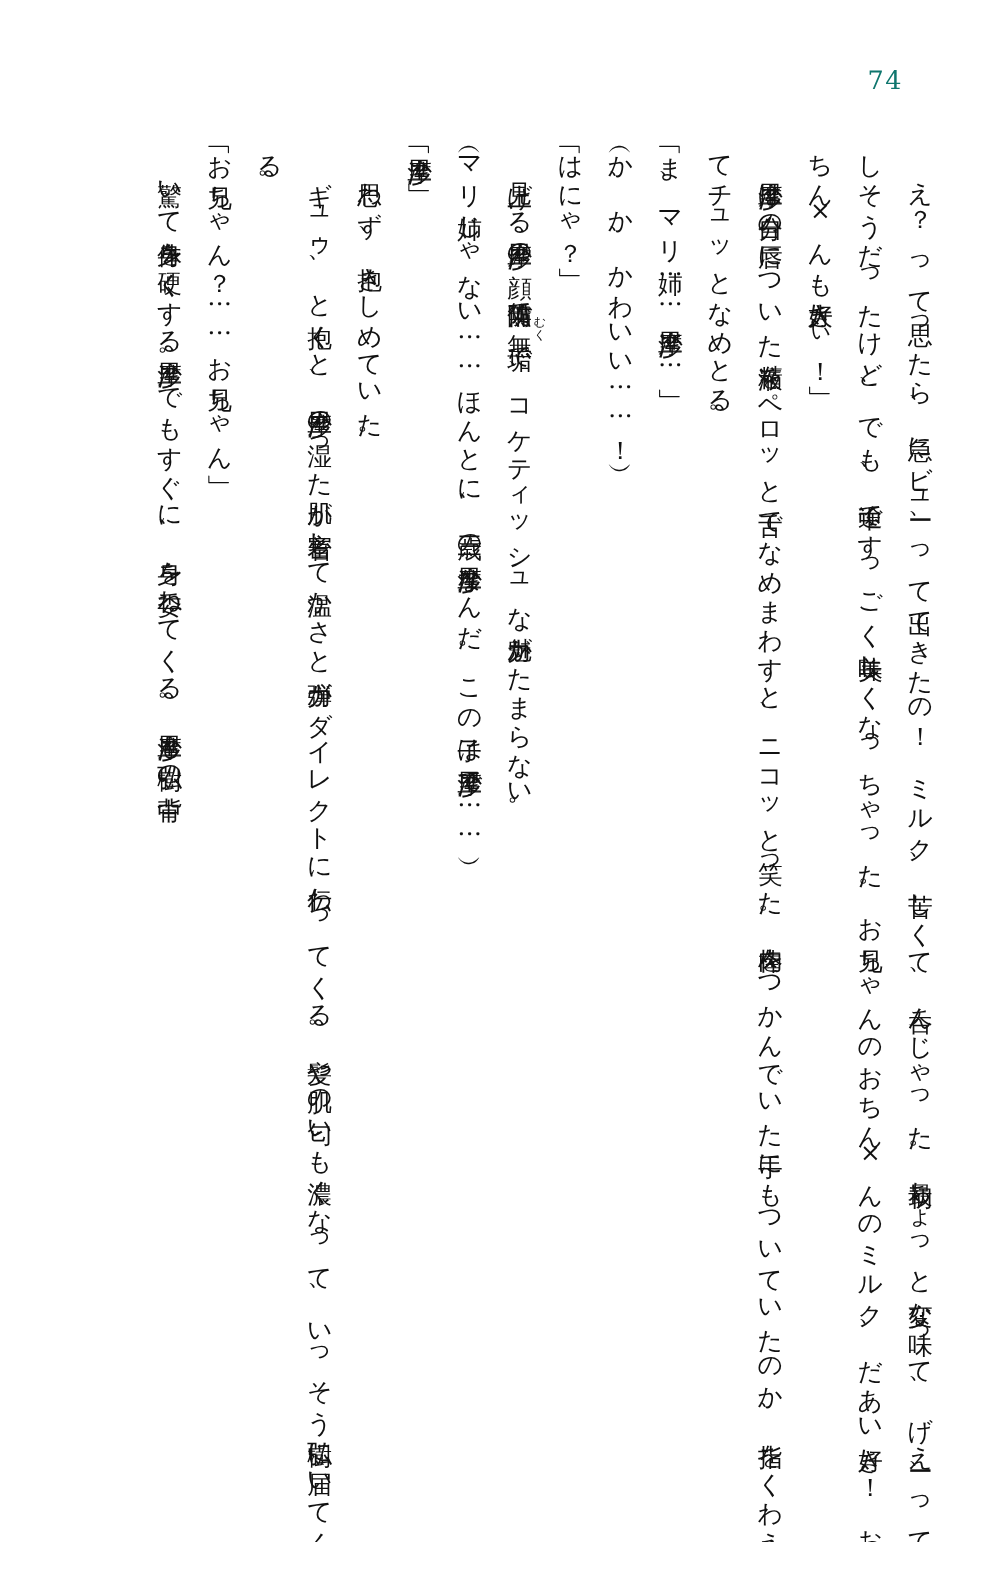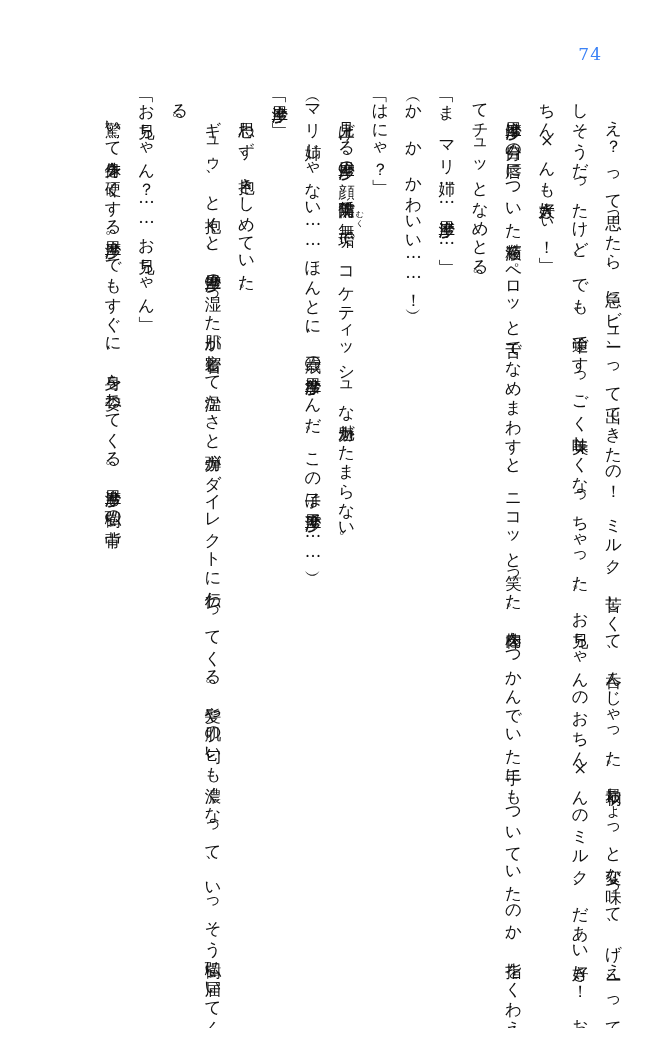--- a/index.html
+++ b/index.html
@@ -20,21 +20,21 @@
     height: 1050px;
     background: #ffffff;
     box-sizing: border-box;
   }
   .page-number {
     position: absolute;
     top: 44px;
     right: 66px;
     font-size: 17px;
     letter-spacing: 1px;
-    color: #3b82f6;
+    color: #0f766e;
     font-family: "DejaVu Serif", "Liberation Serif", serif;
   }
   .text-body {
     position: absolute;
     top: 92px;
     left: 28px;
     right: 38px;
     bottom: 22px;
     
     writing-mode: vertical-rl;

